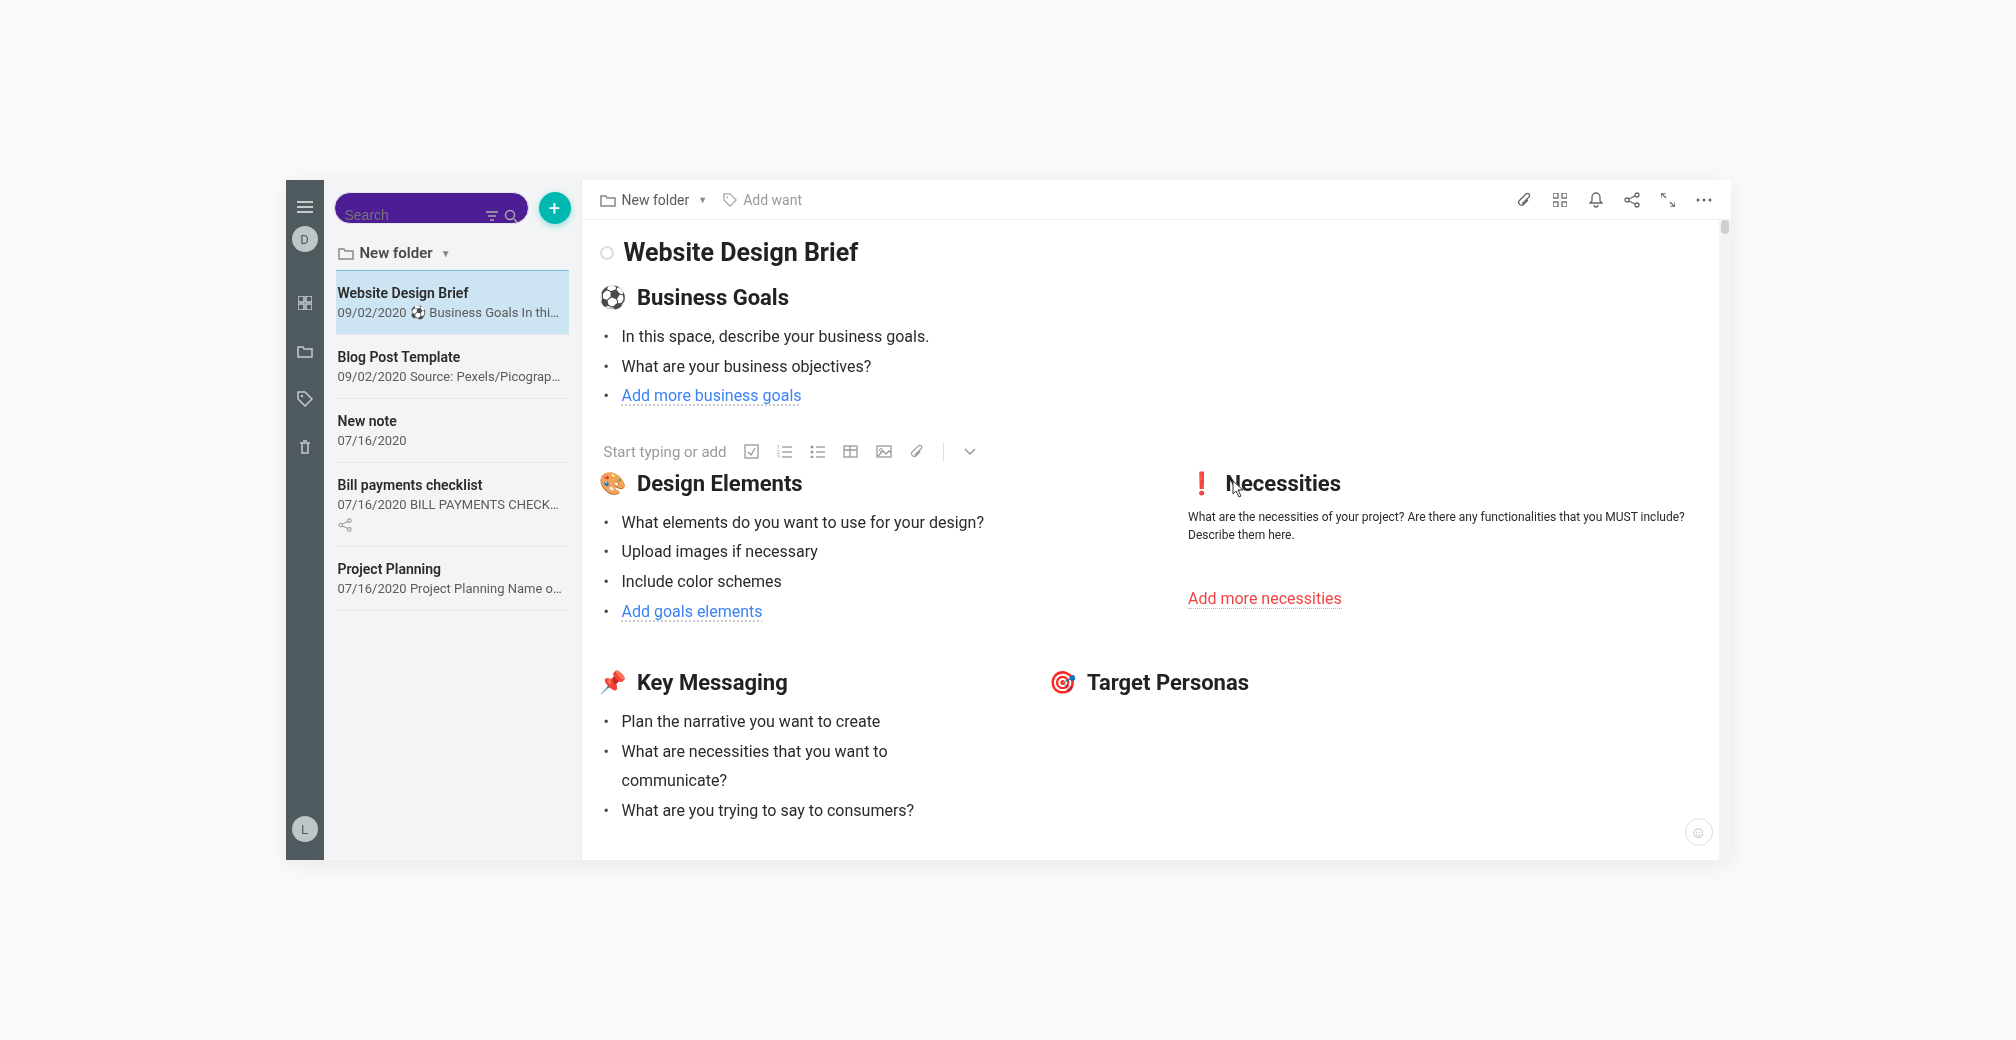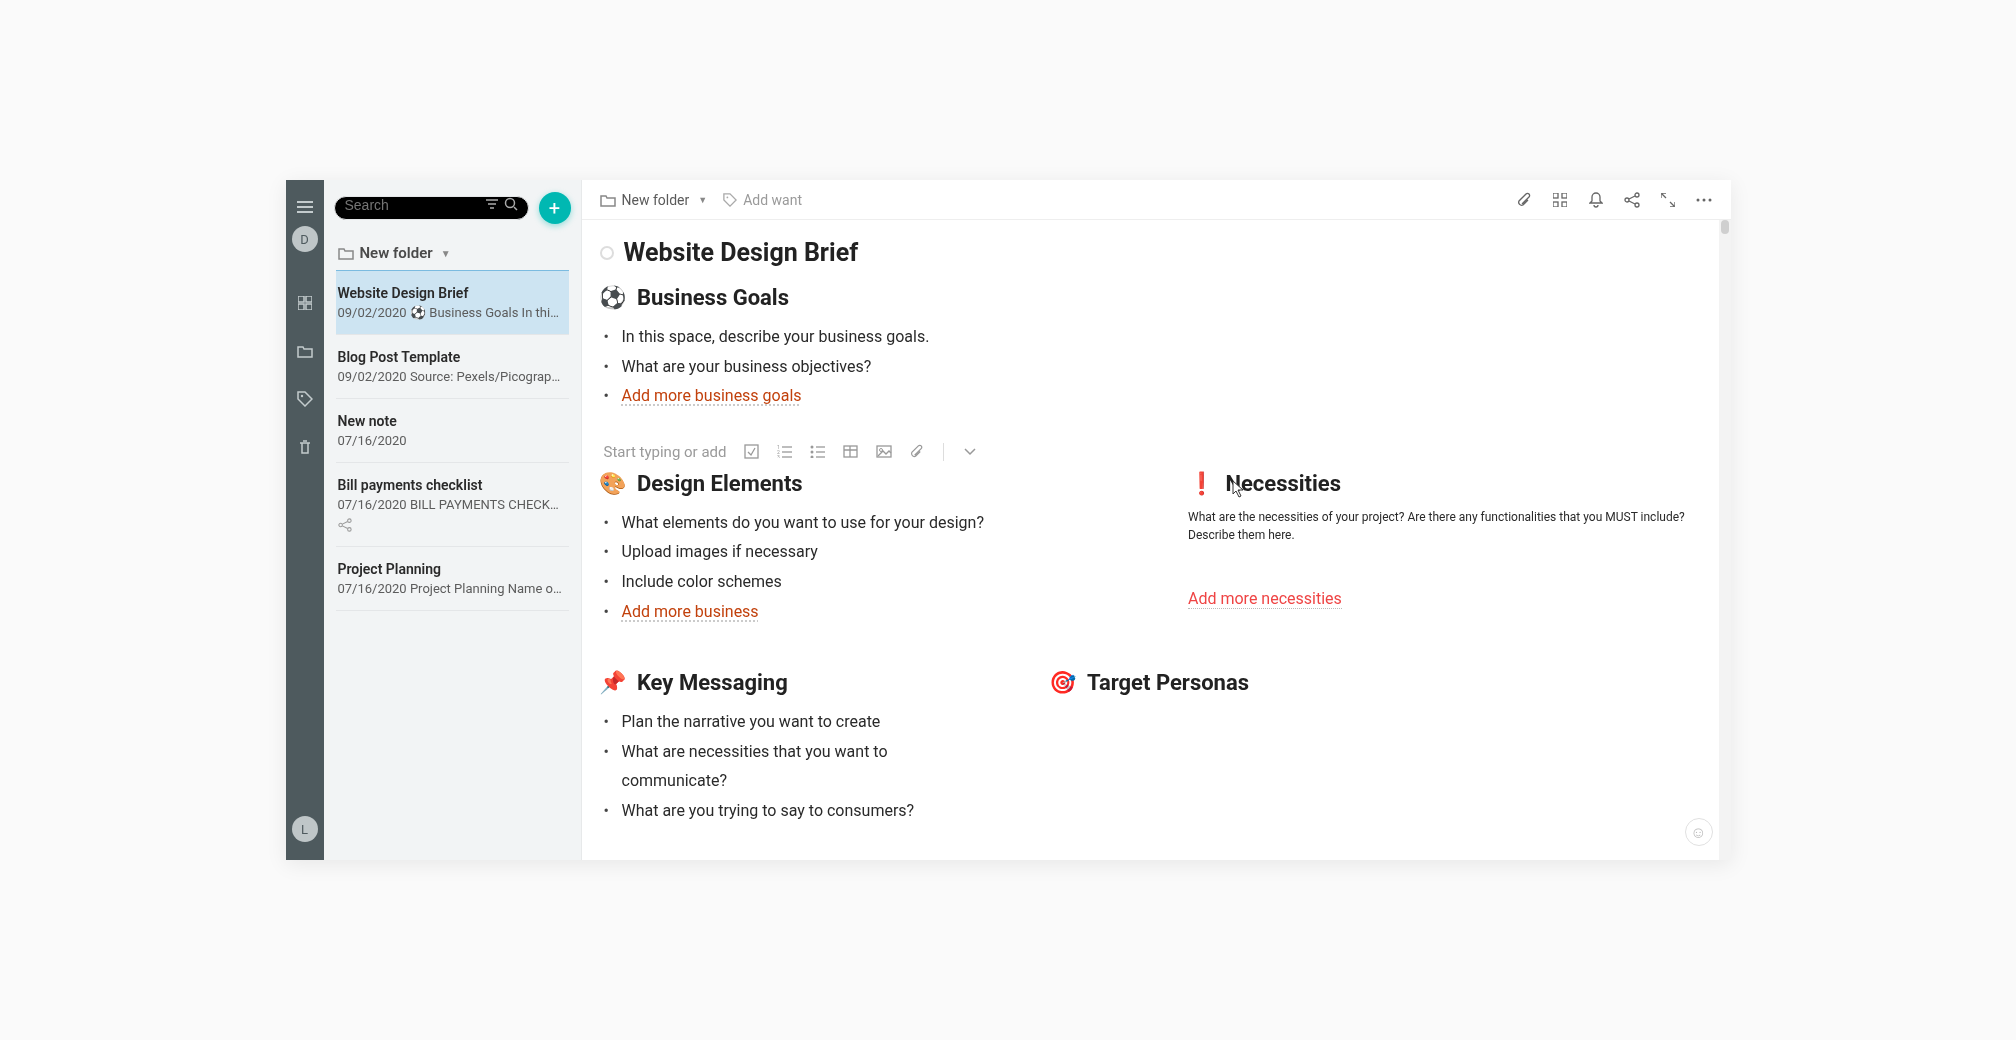--- a/index.html
+++ b/index.html
@@ -64,25 +64,25 @@
   flex-direction: column;
   border-right: 1px solid #e7e9ea;
 }
 .list-header {
   display:flex; align-items:center;
   padding: 12px 10px 10px 10px;
   gap: 10px;
 }
 .search-box {
   flex:1;
-  height: 24px;
+  height: 32px;
   border-radius: 16px;
-  background: #000000;
+  background: #4c1d95;
   border: 1px solid #e4e6e8;
-  display:flex; align-items:flex-start;
+  display:flex; align-items:flex-end;
   padding: 0 10px;
   position: relative;
 }
 .search-box input {
   border:none; outline:none;
   font-size: 14px;
   color: #888;
   width: 100%;
   background: transparent;
 }
@@ -187,21 +187,21 @@
   font-size: 16px;
   color:#2a2a2a;
   line-height: 1.85;
 }
 .bullet-list li::before {
   content:"•";
   position:absolute; left:-18px; top:0;
   color:#444;
 }
 .bullet-list li.placeholder {
-  color:#c2410c;
+  color:#3b82f6;
   text-decoration: underline dotted #bbb;
   text-underline-offset: 4px;
 }
 .section-para { font-size:12px; color:#2a2a2a; line-height:1.55; margin-bottom:12px;}
 .link-placeholder {
   color:#ef4444;
   border-bottom: 1px dotted #bbb;
   font-size:16px;
   cursor:text;
   display:inline-block;
@@ -479,21 +479,21 @@
         <div class="section-col">
           <div class="section">
             <div class="section-header">
               <span class="section-emoji">🎨</span>
               <span class="section-title">Design Elements</span>
             </div>
             <ul class="bullet-list" id="design-list">
                 <li>What elements do you want to use for your design?</li>
                 <li>Upload images if necessary</li>
                 <li>Include color schemes</li>
-                <li class="placeholder">Add more business</li>
+                <li class="placeholder">Add goals elements</li>
               </ul>
           </div>
         </div>
         <div class="section-col">
           <div class="section">
             <div class="section-header">
               <span class="section-emoji">❗</span>
               <span class="section-title">Necessities</span>
             </div>
             <p class="section-para">What are the necessities of your project? Are there any functionalities that you MUST include? Describe them here.</p>

